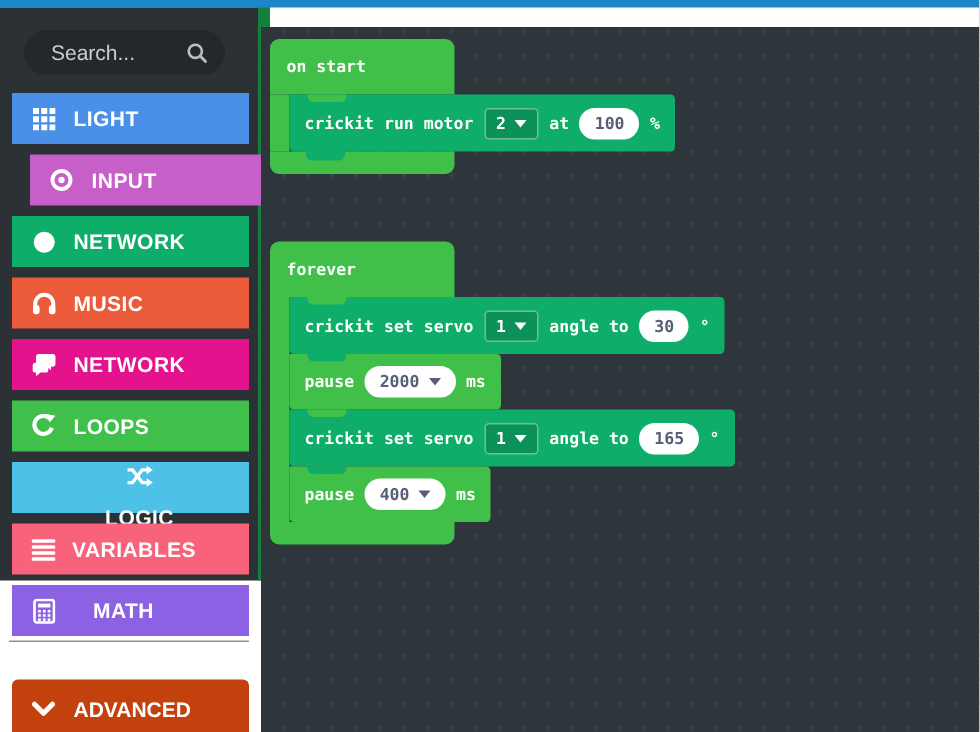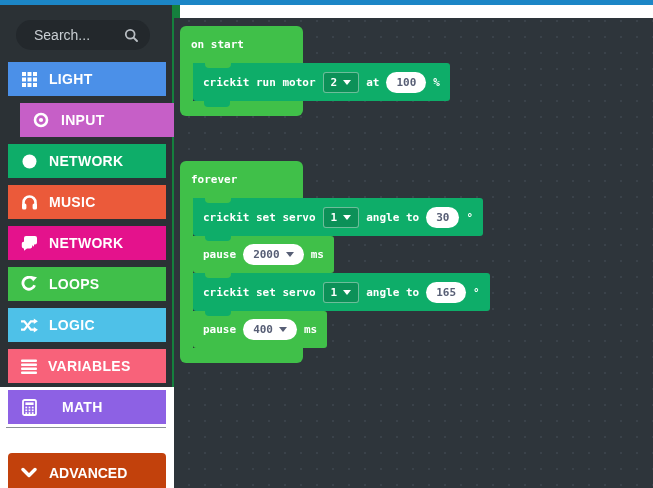--- a/index.html
+++ b/index.html
@@ -128,21 +128,21 @@
     <div class="cat" style="top: 262px; background-color: rgb(64, 191, 74);">
       <span class="icon">
         <svg width="16" height="16" viewBox="0 0 16 16">
             <path d="M13.6 9.2 a6 6 0 1 1 -1.4 -6.2" fill="none" stroke="#fff" stroke-width="2.8"></path>
             <polygon points="9.8,0 16,1.2 12,5.6" fill="#fff"></polygon>
           </svg>
       </span>
       <span>LOOPS</span>
     </div>
 
-    <div class="cat" style="top: 303px; background-color: rgb(78, 193, 232);">
+    <div class="cat" style="top: 303px; background-color: rgb(78, 193, 232); flex-direction: column;">
       <span class="icon">
         <svg width="18" height="15" viewBox="0 0 19 16">
             <path d="M1 3.5 h3.5 l7 9 h3.5" stroke="#fff" stroke-width="2.4" fill="none"></path>
             <path d="M1 12.5 h3.5 l7 -9 h3.5" stroke="#fff" stroke-width="2.4" fill="none"></path>
             <polygon points="14.6,0.5 19,3.5 14.6,6.5" fill="#fff"></polygon>
             <polygon points="14.6,9.5 19,12.5 14.6,15.5" fill="#fff"></polygon>
           </svg>
       </span>
       <span>LOGIC</span>
     </div>

